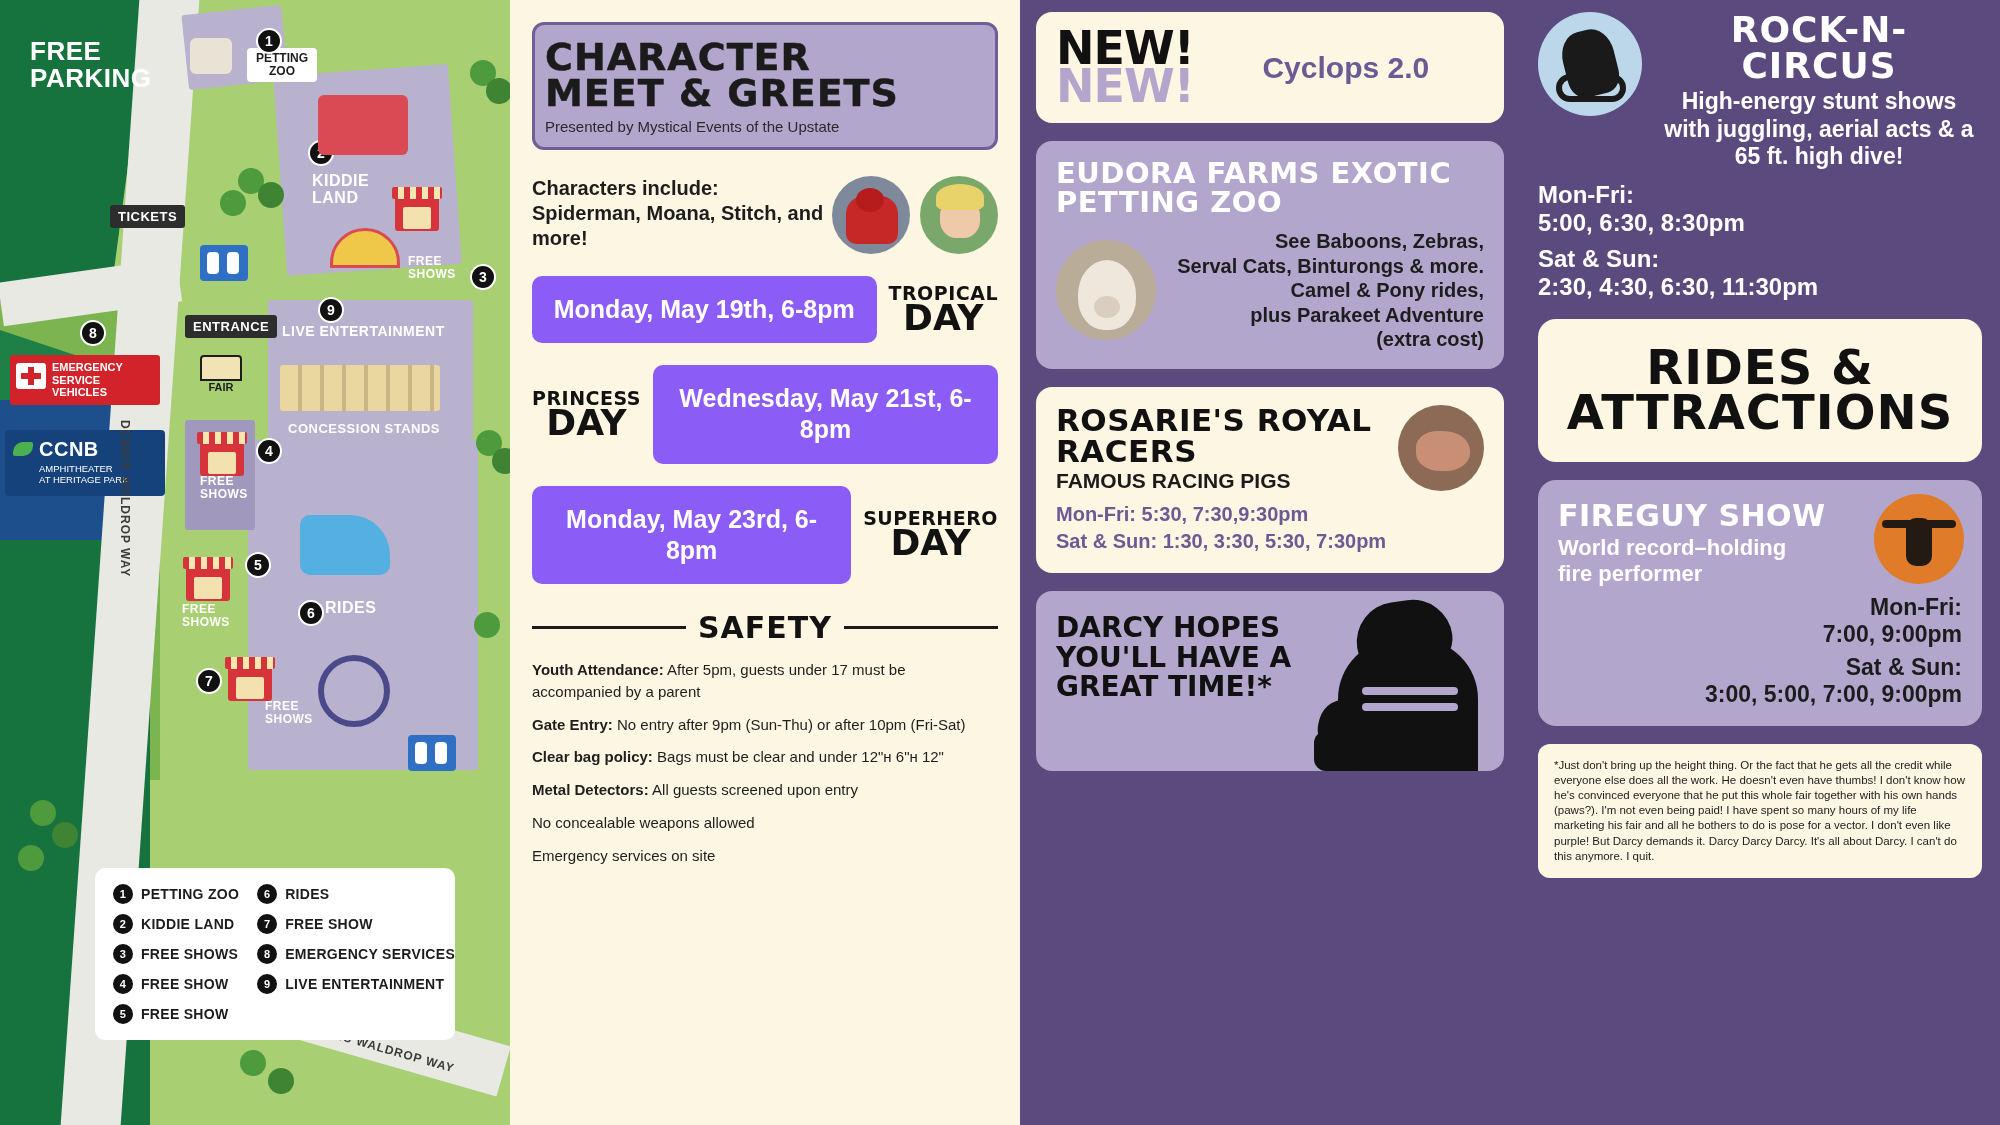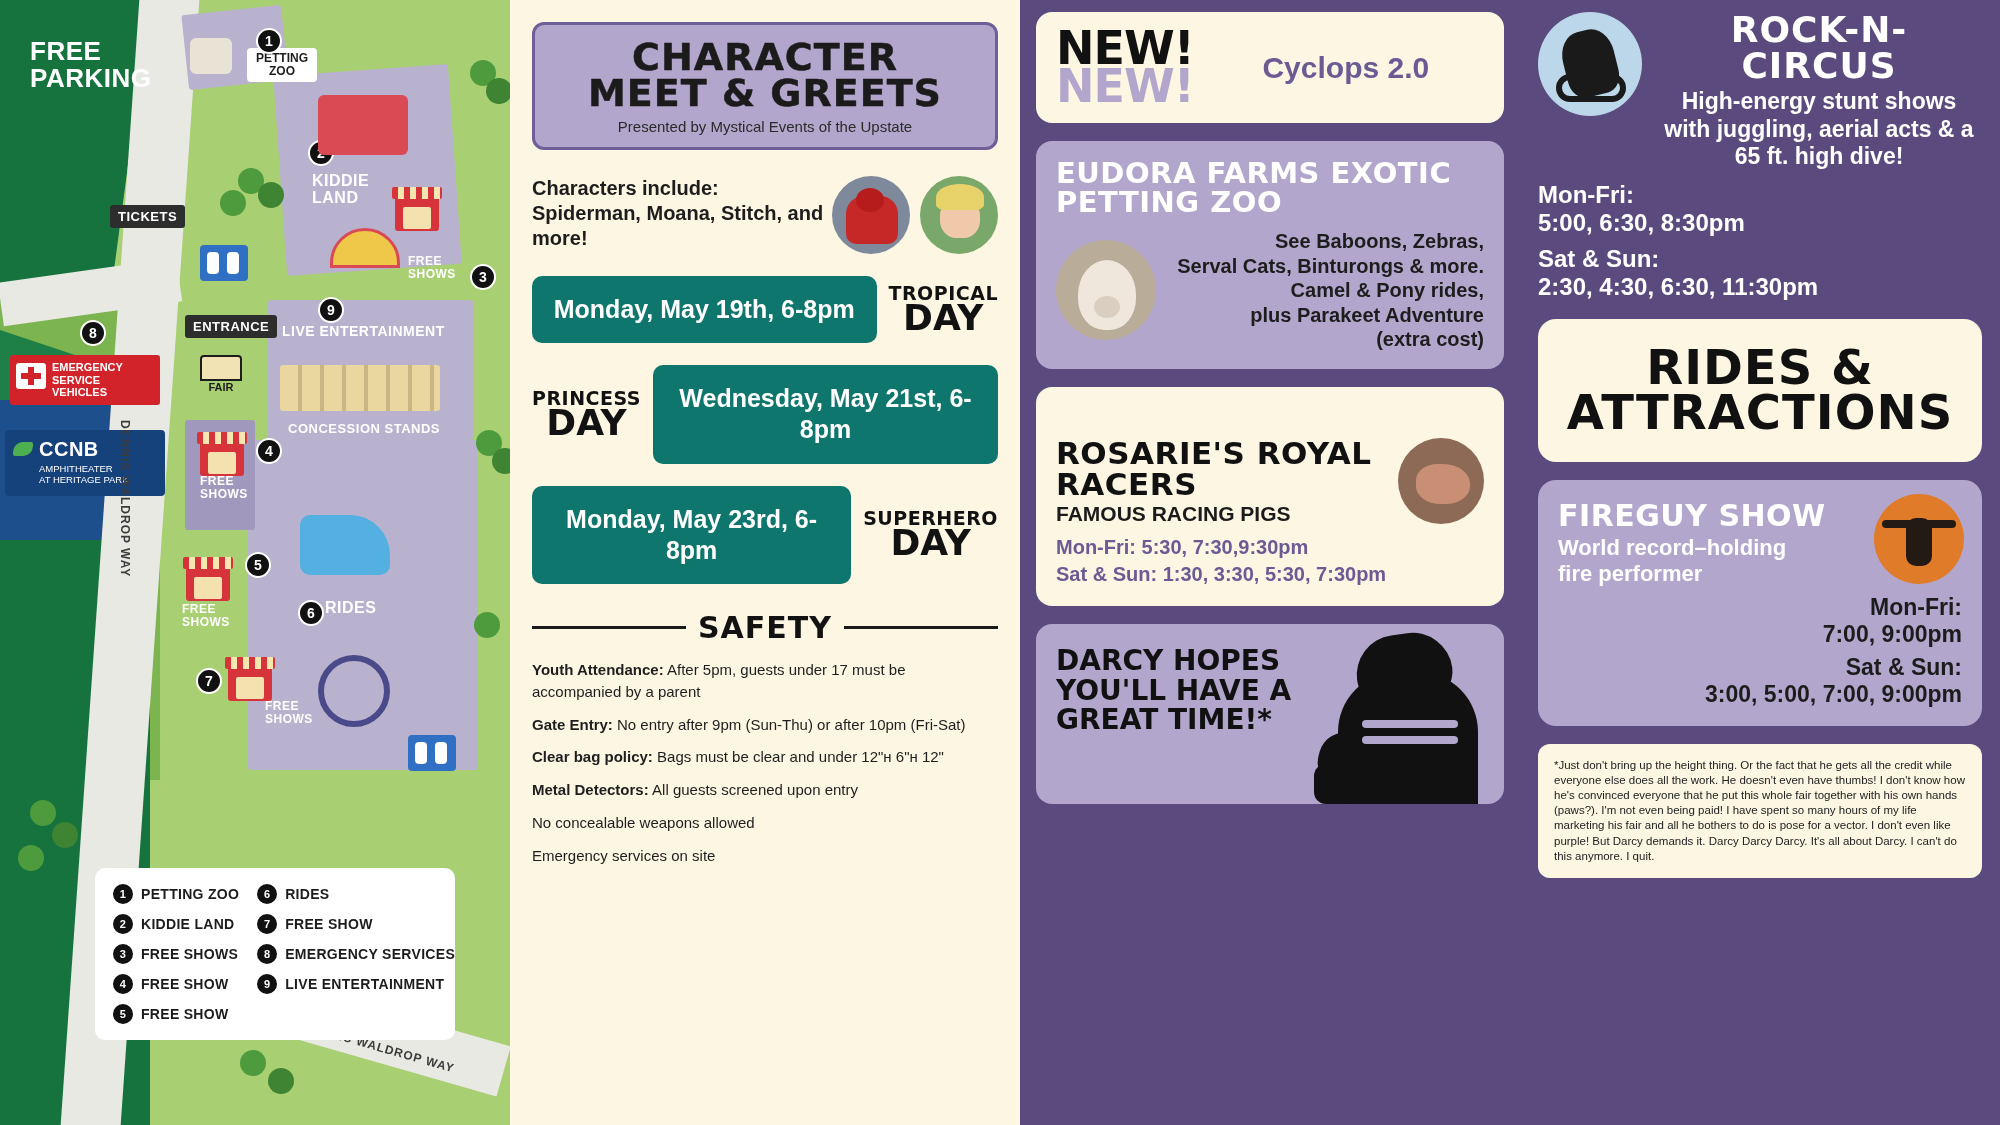--- a/index.html
+++ b/index.html
@@ -144,21 +144,21 @@
   }
 
   
   .col-char {
     flex:0 0 510px; width:510px; height:1125px;
     background:#fdf6e2; padding:22px 22px 0 22px;
     position:relative;
   }
   .char-header {
     background:#b3a6cd; border:3px solid #6e5f97; border-radius:12px;
-    padding:14px 10px 12px; text-align:center;
+    padding:14px 10px 12px; text-align:left;
   }
   .char-title {
     font-family:"DejaVu Sans", sans-serif;
     font-weight:bold; font-size:38px; line-height:.96; color:#1b1b1b;
     letter-spacing:1px;
     text-transform:uppercase;
     -webkit-text-stroke:0.5px #1b1b1b;
   }
   .char-sub { font-size:15px; color:#2a2a2a; margin-top:6px; }
 
@@ -186,21 +186,21 @@
     content:""; position:absolute; left:20px; top:18px; width:40px; height:44px;
     background:#f0c9a8; border-radius:50% 50% 40% 40%;
   }
   .photo.fairy:after{
     content:""; position:absolute; left:16px; top:8px; width:48px; height:26px;
     background:#e8d26a; border-radius:50% 50% 20% 20%;
   }
 
   .date-row { display:flex; align-items:center; margin-top:22px; gap:12px; }
   .date-pill {
-    background:#0f766e; color:#ffffff; border-radius:10px;
+    background:#8b5cf6; color:#ffffff; border-radius:10px;
     font-size:25px; font-weight:bold; line-height:1.25;
     padding:18px 16px; text-align:center; flex:1;
   }
   .day-label {
     font-family:"DejaVu Sans", sans-serif;
     color:#121212; font-weight:bold; text-transform:uppercase;
     line-height:.9; text-align:center; flex:0 0 auto;
   }
   .day-label .small { font-size:19px; display:block; letter-spacing:.5px; }
   .day-label .big   { font-size:36px; display:block; }
@@ -629,21 +629,21 @@
           <span>See Baboons, Zebras,</span><br>
           <span>Serval Cats, Binturongs &amp; more.</span><br>
           <span>Camel &amp; Pony rides,</span><br>
           <span>plus </span><b>Parakeet Adventure</b><br>
           <span>(extra cost)</span>
         </div>
       </div>
     </div>
 
     <div class="card-cream mt18">
-      <div class="flex" style="margin-top:33px;">
+      <div class="flex" style="">
         <div style="flex:1;">
           <div class="racers-title">ROSARIE'S ROYAL RACERS</div>
           <div class="racers-sub">FAMOUS RACING PIGS</div>
         </div>
         <div class="pig"></div>
       </div>
       <div class="racers-times">
         <div><b>Mon-Fri:</b><span style="color:#6b5a94;"> 5:30, 7:30,9:30pm</span></div>
         <div><b>Sat &amp; Sun:</b><span style="color:#6b5a94;"> 1:30, 3:30, 5:30, 7:30pm</span></div>
       </div>

